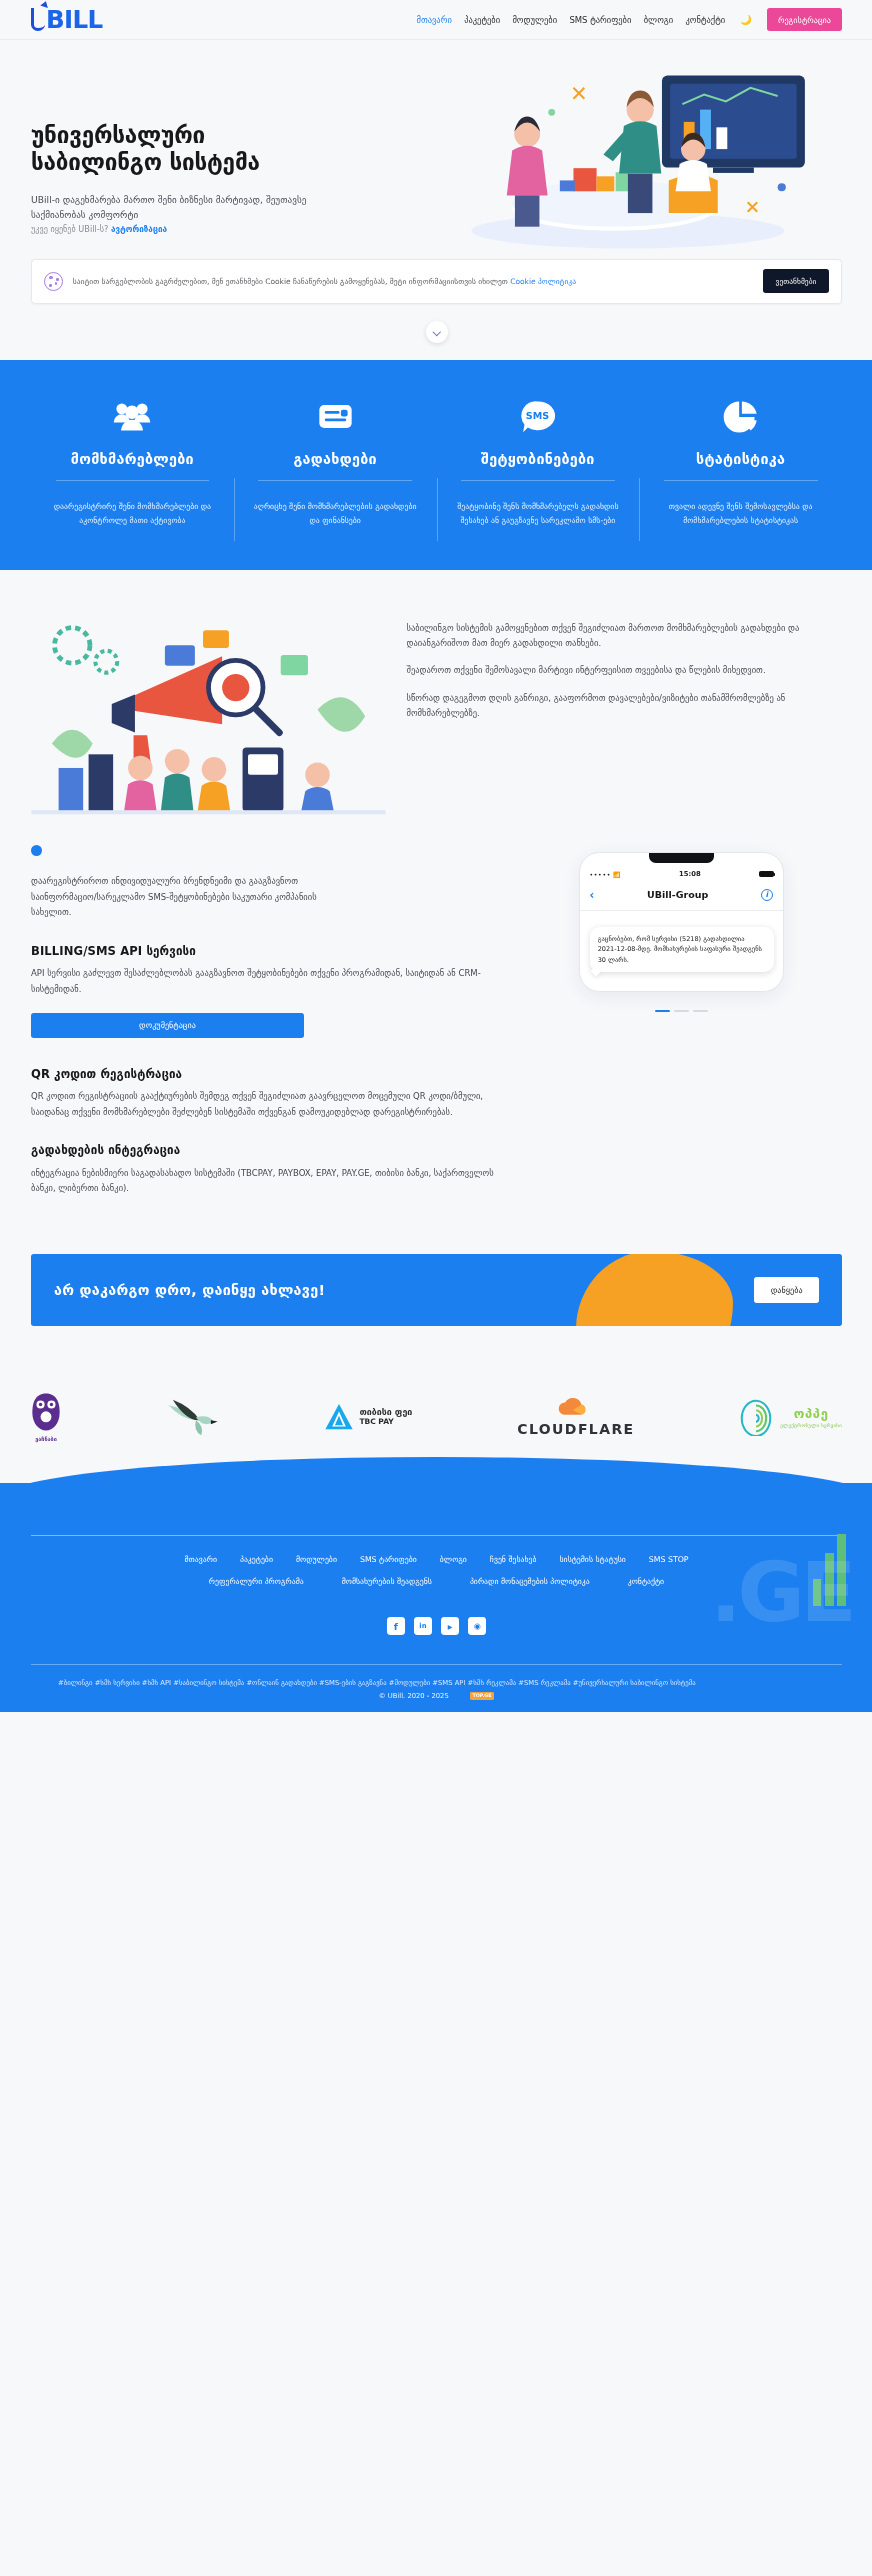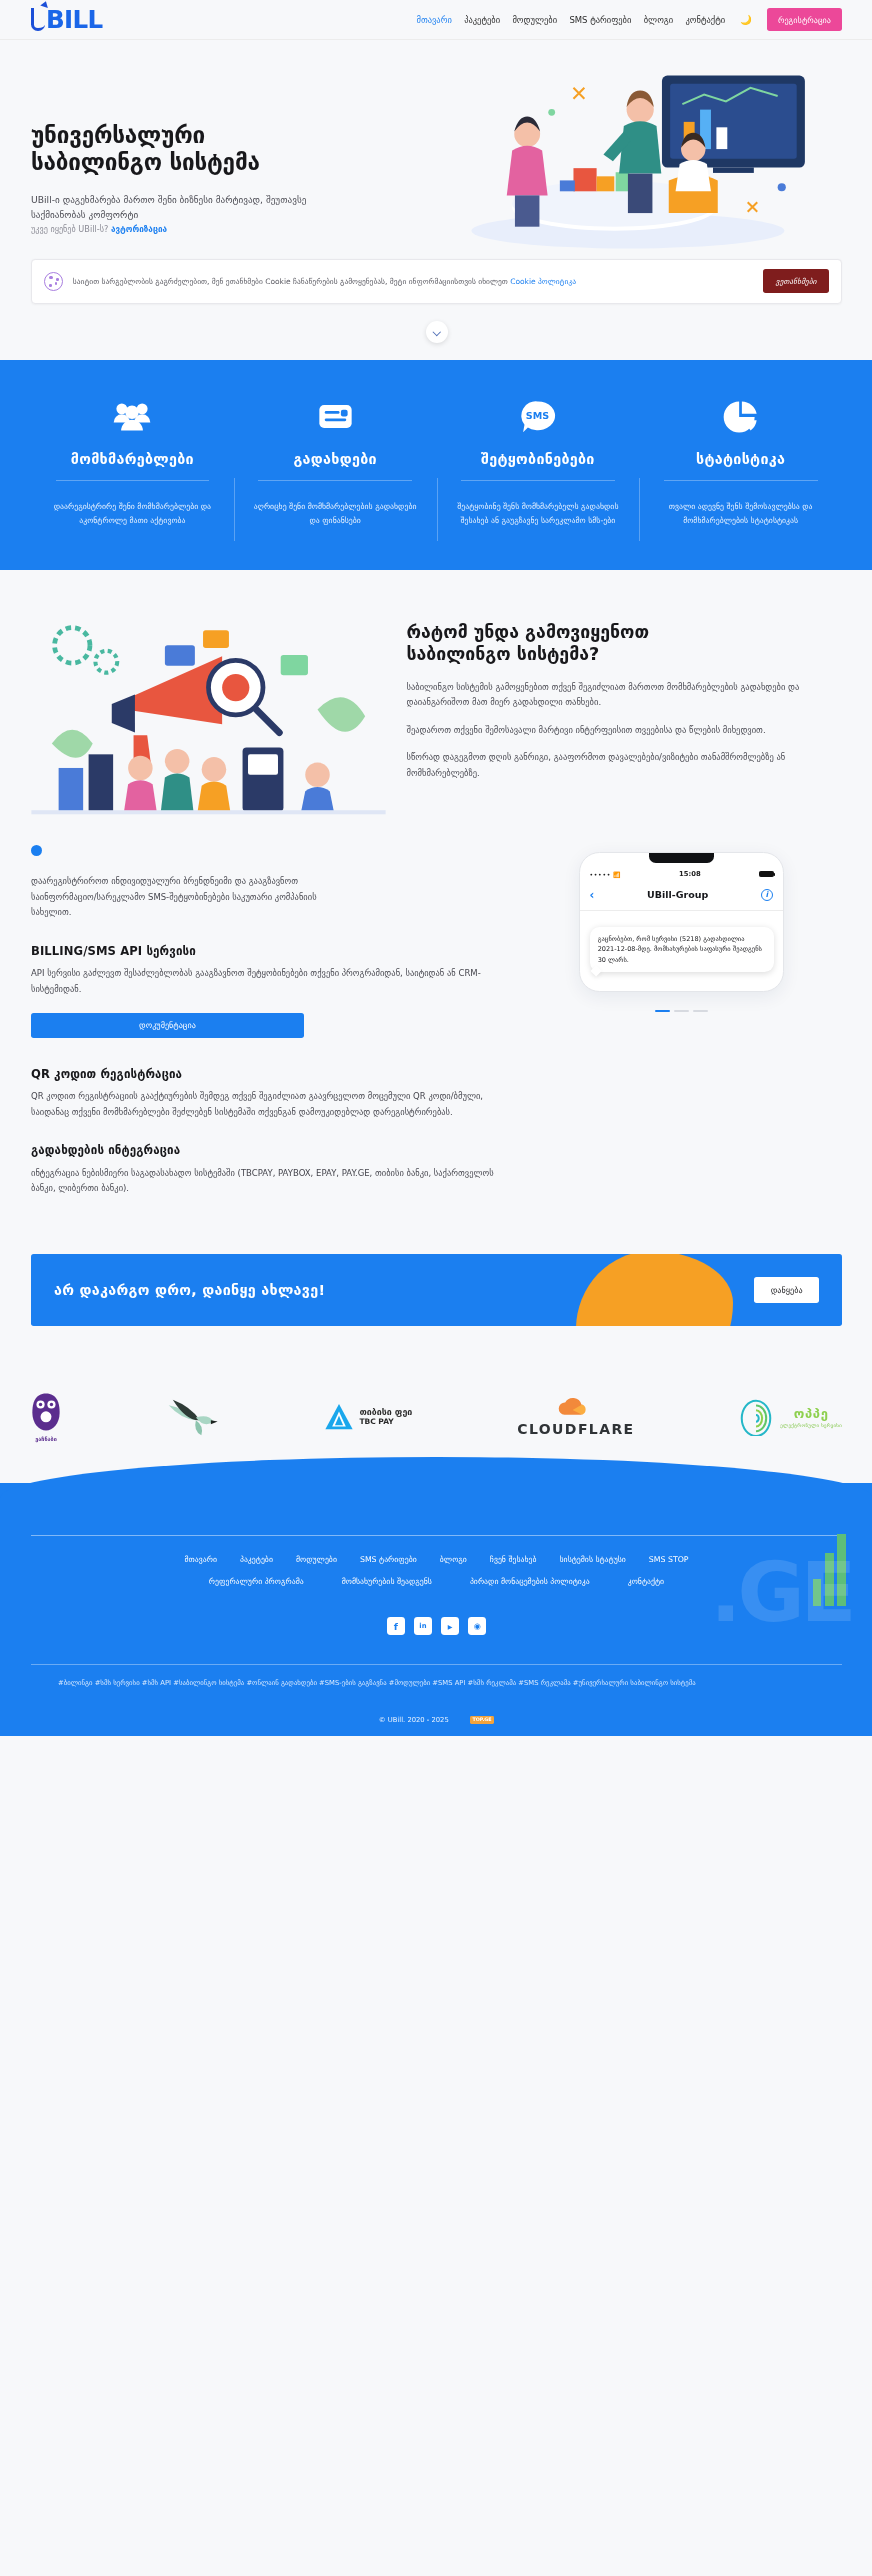--- a/index.html
+++ b/index.html
@@ -32,21 +32,21 @@
   .cookie-wrap{padding:13.6px 31px 0 31px;}
   .cookie{background:#fff;border:0.7px solid #e8e8ec;border-radius:4.1px;padding:9.5px 12.3px;display:flex;align-items:center;gap:9.5px;box-shadow:0 0.7px 2px rgba(0,0,0,.04);}
   .cookie-ico{width:19px;height:19px;flex:0 0 19px;border-radius:50%;border:1.4px solid #a97fe0;position:relative;}
   .cookie-ico i{position:absolute;background:#a97fe0;border-radius:50%;}
   .cookie-ico i:nth-child(1){width:3.4px;height:3.4px;top:3.4px;left:4.1px;}
   .cookie-ico i:nth-child(2){width:2.7px;height:2.7px;top:9.5px;left:9.5px;}
   .cookie-ico i:nth-child(3){width:2.7px;height:2.7px;top:5.5px;left:11px;}
   .cookie-ico i:nth-child(4){width:2.7px;height:2.7px;top:11.6px;left:4.1px;}
   .cookie p{font-size:7.5px;line-height:1.75;color:#5b5b63;flex:1;}
   .cookie p a{color:#1b7ff0;text-decoration:none;}
-  .cookie .agree{background:#7f1d1d;color:#fff;border:none;border-radius:2.7px;font-size:7.5px;padding:7.5px 12.3px;cursor:pointer;white-space:nowrap;font-style:italic;}
+  .cookie .agree{background:#0f172a;color:#fff;border:none;border-radius:2.7px;font-size:7.5px;padding:7.5px 12.3px;cursor:pointer;white-space:nowrap;}
 
   
   .scrolldown{display:flex;justify-content:center;padding:17.7px 0 6.8px;}
   .chev{width:22px;height:22px;border-radius:50%;background:#fff;box-shadow:0 1.4px 5.5px rgba(0,0,0,.12);display:flex;align-items:center;justify-content:center;cursor:pointer;}
   .chev span{display:block;width:5.5px;height:5.5px;border-right:1.4px solid #4b6bb5;border-bottom:1.4px solid #4b6bb5;transform:rotate(45deg);margin-top:-2px;}
 
   
   .features{background:#1b7ff0;padding:38px 31px 41px;display:flex;margin-top:9.5px;}
   .feat{flex:1;text-align:center;padding:0 15px;position:relative;}
   .feat+.feat:before{content:"";position:absolute;left:0;top:80px;width:0.7px;height:63px;background:rgba(255,255,255,.28);}
@@ -120,21 +120,21 @@
   .footer .bars{position:absolute;right:27px;top:6.8px;display:flex;align-items:flex-end;gap:3.4px;height:75px;}
   .footer .bars i{display:block;width:8.9px;background:#5ebe7a;}
   .frule{height:0.7px;background:rgba(255,255,255,.45);margin:6.8px 0 19px;}
   .frow{display:flex;justify-content:center;gap:23px;flex-wrap:wrap;position:relative;z-index:2;}
   .frow a{color:#fff;font-size:7.8px;text-decoration:none;white-space:nowrap;}
   .frow.second{margin-top:13.6px;gap:38px;}
   .social{display:flex;justify-content:center;gap:9.5px;margin-top:31px;position:relative;z-index:2;}
   .social .s{width:17.7px;height:17.7px;border-radius:3.4px;background:#fff;display:flex;align-items:center;justify-content:center;color:#1b7ff0;font-size:9.5px;font-weight:700;cursor:pointer;}
   .frule2{height:0.7px;background:rgba(255,255,255,.35);margin:29px 0 12.3px;}
   .tags{text-align:left;color:#d8e9ff;font-size:6.8px;line-height:1.9;padding:0 27px;position:relative;z-index:2;}
-  .copy{text-align:center;margin-top:26px;color:#eaf3ff;font-size:6.8px;display:flex;align-items:center;justify-content:center;gap:21px;}
+  .copy{text-align:center;margin-top:2px;color:#eaf3ff;font-size:6.8px;display:flex;align-items:center;justify-content:center;gap:21px;}
   .copy .chip{background:#f2a33c;color:#fff;font-size:4.8px;font-weight:700;padding:1.4px 2.7px;border-radius:1.4px;}
   svg{display:block;}
 </style>
 </head>
 <body>
 
 <div class="page">
 
   <div class="nav">
     <div class="logo">
@@ -312,24 +312,20 @@
         <circle cx="268" cy="228" r="18" fill="#f4c0a8"></circle>
         <path d="M250 252 q18 -12 36 0 l6 38 h-48z" fill="#f6a024"></path>
         <rect x="310" y="196" width="60" height="94" rx="6" fill="#2b3a67"></rect>
         <rect x="318" y="206" width="44" height="30" rx="3" fill="#ffffff"></rect>
         <circle cx="420" cy="236" r="18" fill="#f4c0a8"></circle>
         <path d="M402 260 q18 -12 36 0 l6 30 h-48z" fill="#4a7bd8"></path>
         <rect x="0" y="288" width="520" height="6" fill="#dfe6f5"></rect>
       </svg>
     </div>
     <div class="why-txt">
-      <h2>
-        <span>რატომ უნდა გამოვიყენოთ</span><br>
-        <span>საბილინგო სისტემა?</span>
-      </h2>
       <p>საბილინგო სისტემის გამოყენებით თქვენ შეგიძლიათ მართოთ მომხმარებლების გადახდები და დაიანგარიშოთ მათ მიერ გადახდილი თანხები.</p>
       <p>შეადაროთ თქვენი შემოსავალი მარტივი ინტერფეისით თვეებისა და წლების მიხედვით.</p>
       <p>სწორად დაგეგმოთ დღის განრიგი, გააფორმოთ დავალებები/ვიზიტები თანამშრომლებზე ან მომხმარებლებზე.</p>
     </div>
   </div>
 
   <div class="blocks">
     <div class="blocks-left">
       <div class="bluedot"></div>
       <p class="lead">დაარეგისტრიროთ ინდივიდუალური ბრენდნეიმი და გააგზავნოთ საინფორმაციო/სარეკლამო SMS-შეტყობინებები საკუთარი კომპანიის სახელით.</p>

